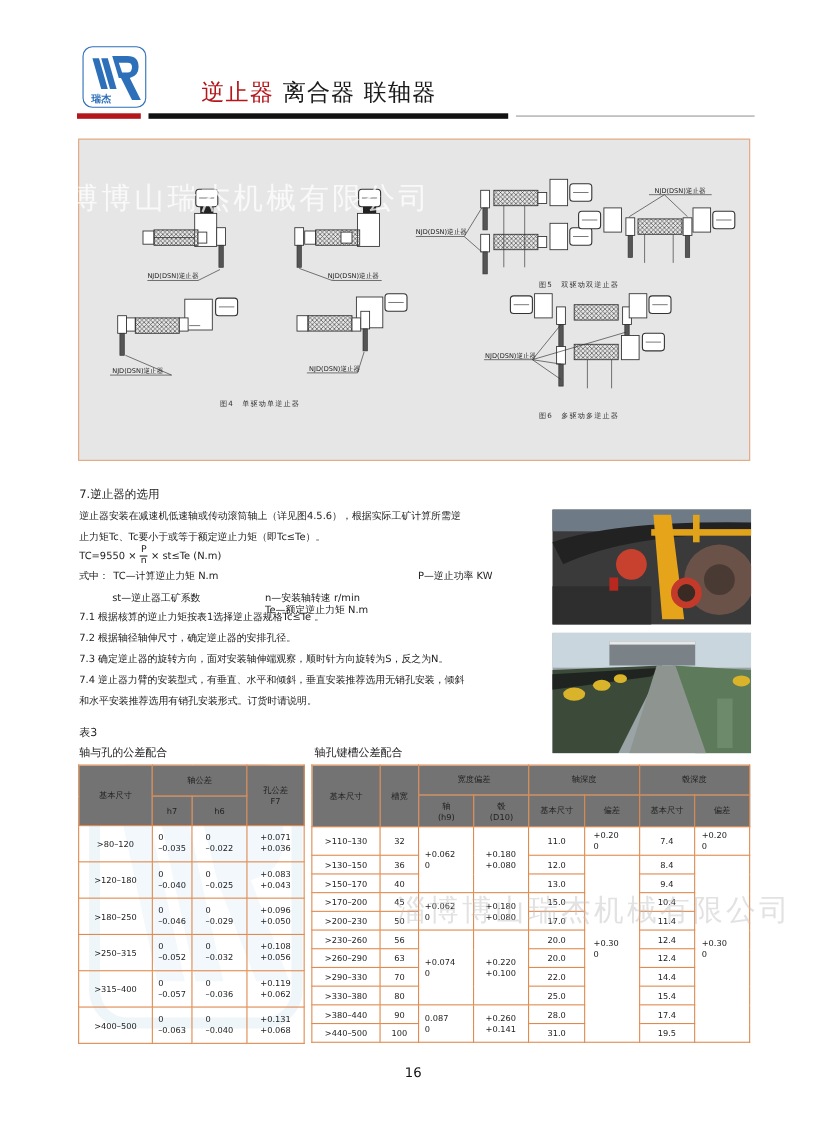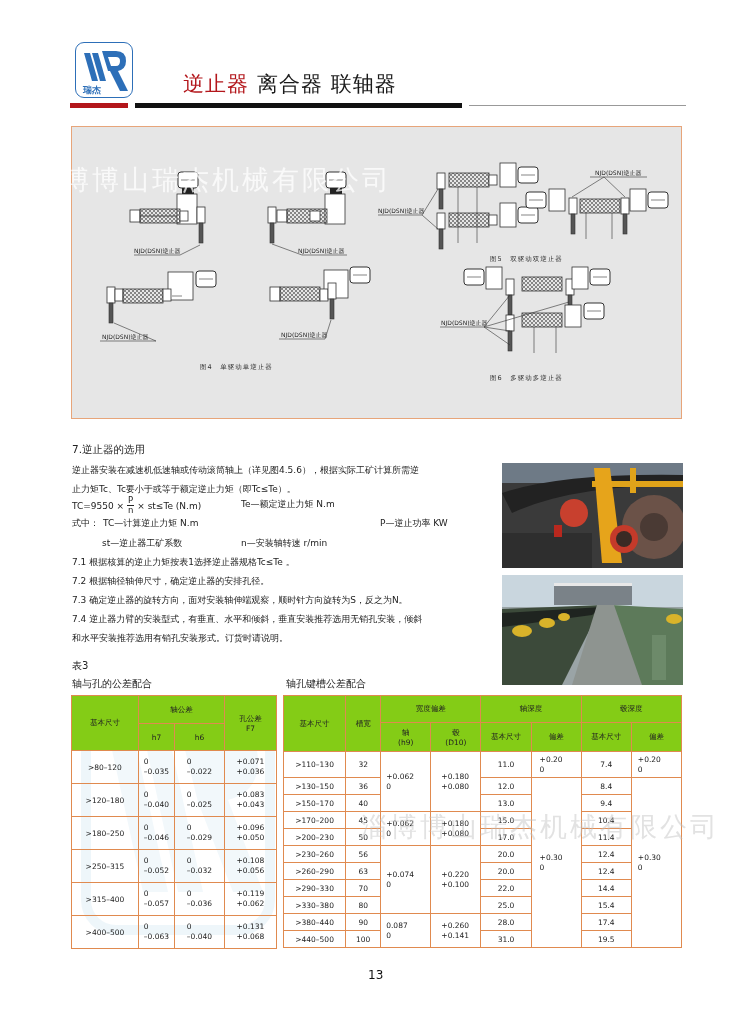--- a/index.html
+++ b/index.html
@@ -32,21 +32,21 @@
   .frac .num { border-bottom: 1px solid #222; padding: 0 1px; }
   .row-defs { position: absolute; font-size: 9px; }
 
   
   .photo { position: absolute; left: 502px; width: 181px; overflow: hidden; }
 
   
   .tlabel { position: absolute; font-size: 10px; color: #222; }
   table { position: absolute; border-collapse: collapse; font-size: 7.5px; color: #222; }
   table td, table th { border: 1px solid #e08a4f; text-align: center; vertical-align: middle; font-weight: normal; }
-  table th { background: #84cc16; }
+  table th { background: #737373; }
   table td { background: rgba(255,255,255,0.5); }
   .stack { display: inline-block; text-align: left; line-height: 10px; }
   .pg { position: absolute; left: 368px; top: 968px; font-size: 12px; color: #111; }
 
   .bgwm { position: absolute; left: 78px; top: 692px; width: 200px; height: 260px; pointer-events: none; }
 </style>
 </head>
 <body>
 
 <div class="logo">
@@ -190,21 +190,21 @@
 <div class="formula">
   <span>TC=9550 ×</span>
   <span class="frac">
     <span class="num">P</span>
     <span>n</span>
   </span>
   <span>× st≤Te (N.m)</span>
 </div>
 <div class="row-defs" style="left:72px; top:517px;">式中：</div>
 <div class="row-defs" style="left:103px; top:517px;">TC—计算逆止力矩 N.m</div>
-<div class="row-defs" style="left:241px; top:498px;">Te—额定逆止力矩 N.m</div>
+<div class="row-defs" style="left:241px; top:548px;">Te—额定逆止力矩 N.m</div>
 <div class="row-defs" style="left:380px; top:517px;">P—逆止功率 KW</div>
 <div class="row-defs" style="left:102px; top:537px;">st—逆止器工矿系数</div>
 <div class="row-defs" style="left:241px; top:537px;">n—安装轴转速 r/min</div>
 <div class="sec" style="top:552px;">7.1 根据核算的逆止力矩按表1选择逆止器规格Tc≤Te 。</div>
 <div class="sec" style="top:571px;">7.2 根据轴径轴伸尺寸，确定逆止器的安排孔径。</div>
 <div class="sec" style="top:590px;">7.3 确定逆止器的旋转方向，面对安装轴伸端观察，顺时针方向旋转为S，反之为N。</div>
 <div class="sec" style="top:609px;">7.4 逆止器力臂的安装型式，有垂直、水平和倾斜，垂直安装推荐选用无销孔安装，倾斜</div>
 <div class="sec" style="top:628px;">和水平安装推荐选用有销孔安装形式。订货时请说明。</div>
 
 <div class="photo" style="top:463px; height:105px;">
@@ -399,13 +399,13 @@
     <td>&gt;440–500</td>
     <td>100</td>
     <td>31.0</td>
     <td>19.5</td>
   </tr>
 </tbody>
   </table>
 
 <div class="watermark dark" style="left:360px; top:809px;">淄博博山瑞杰机械有限公司</div>
 
-<div class="pg">13</div>
+<div class="pg">16</div>
 
 </body></html>

